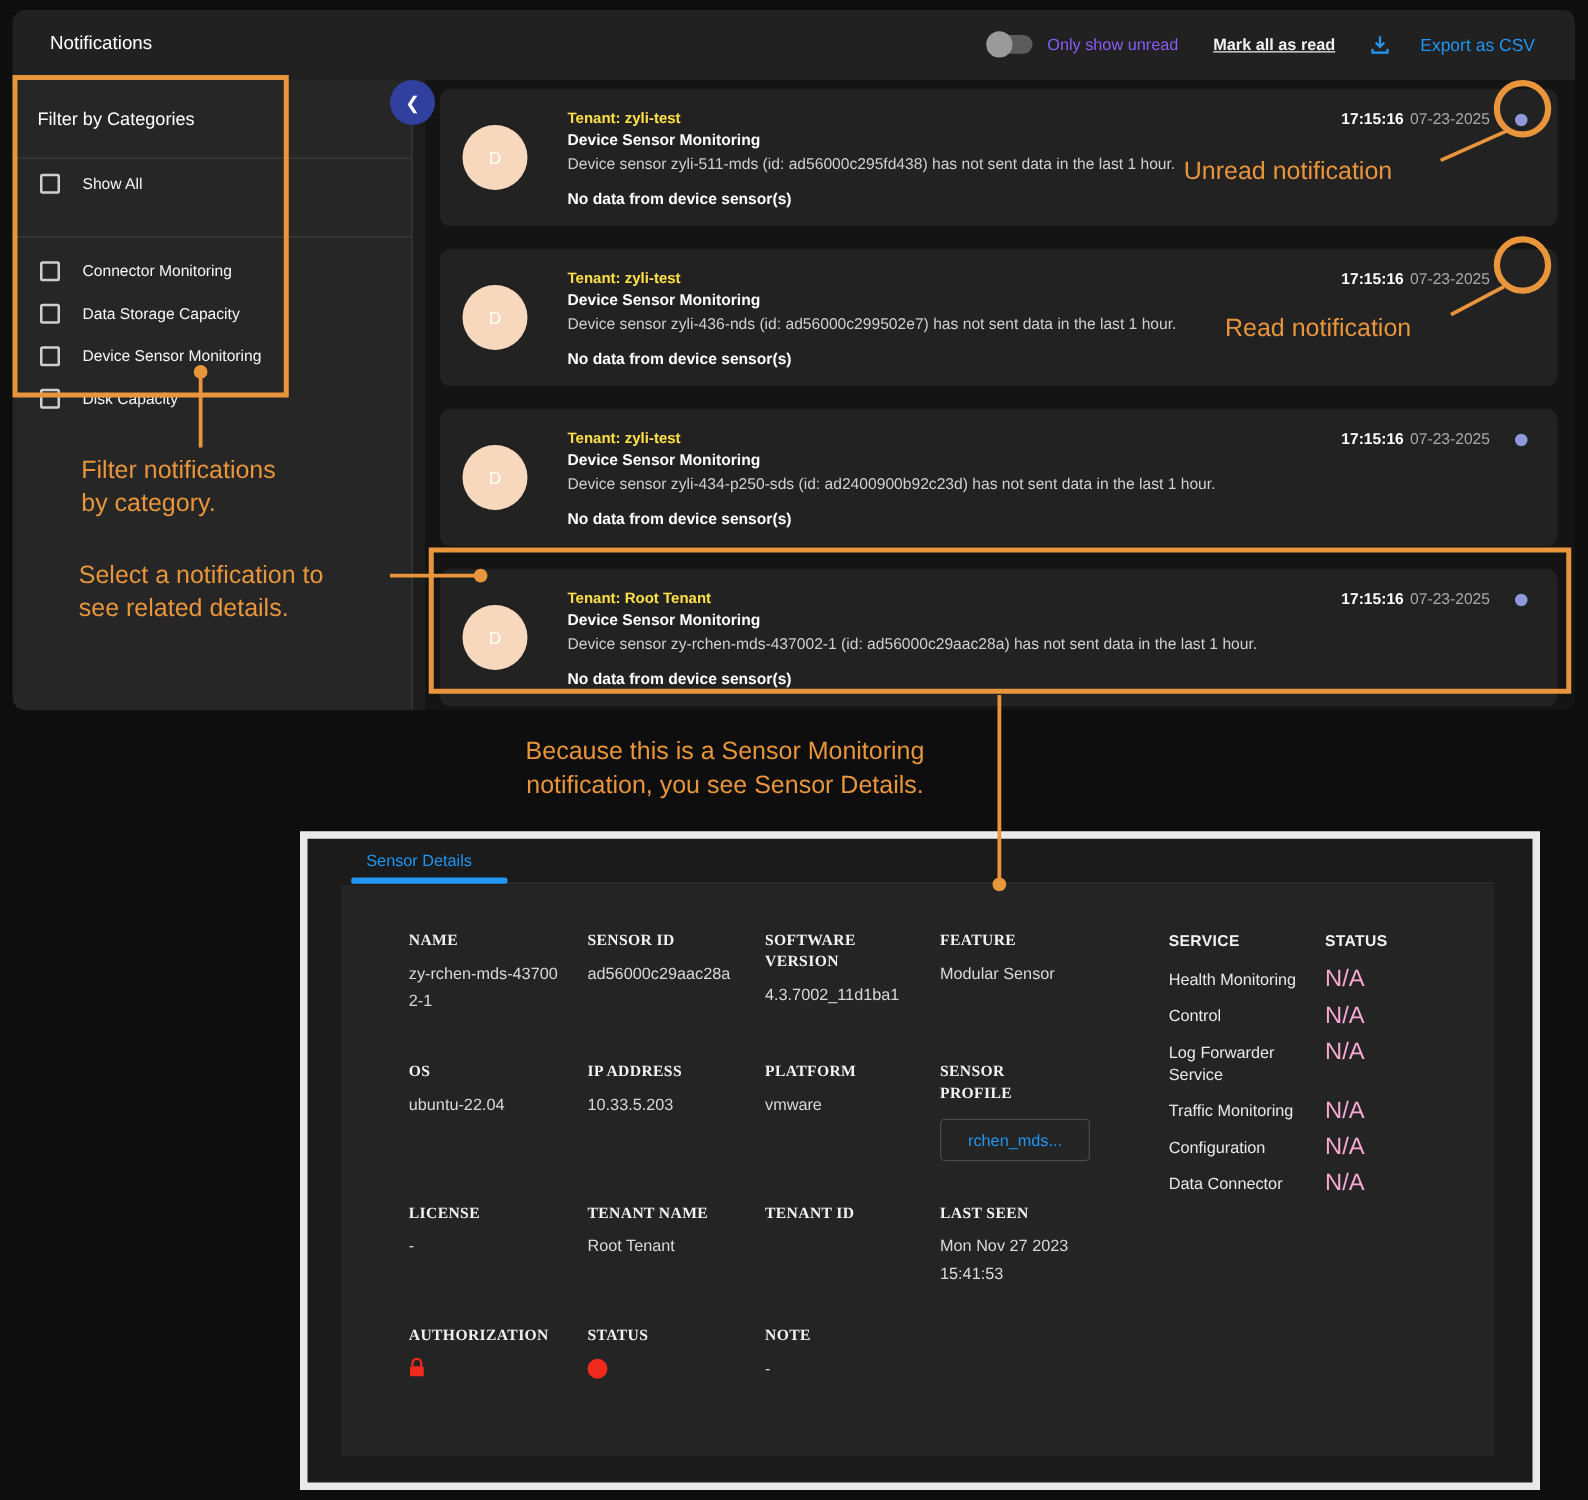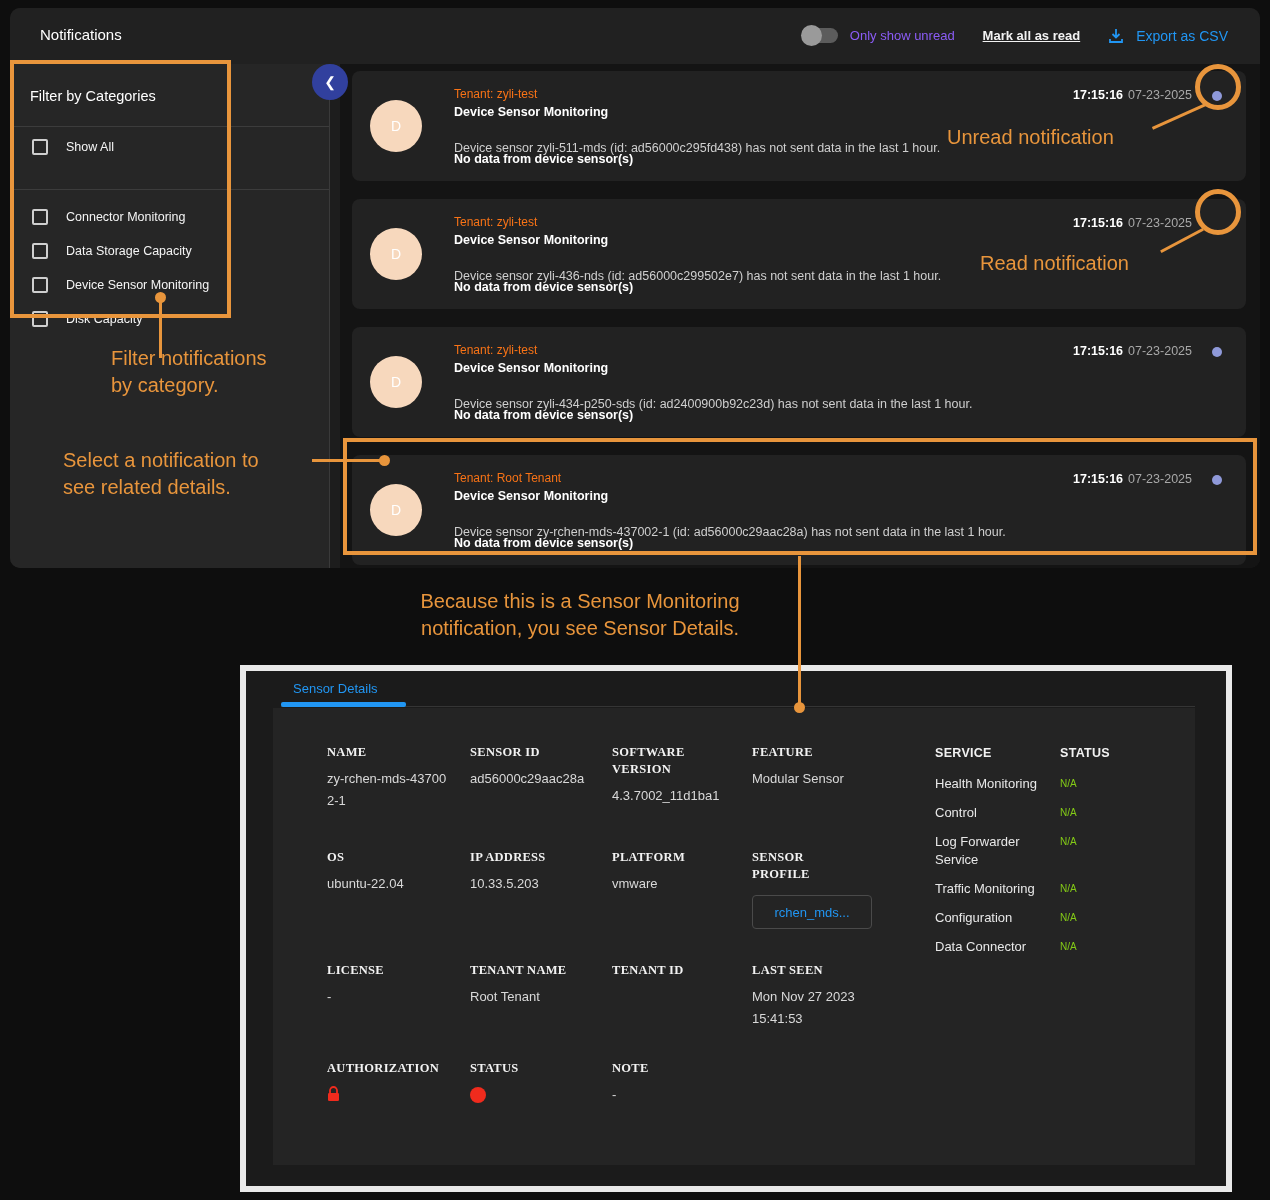--- a/index.html
+++ b/index.html
@@ -15,44 +15,44 @@
   .topbar-title { position:absolute; left:30px; top:18px; color:#fff; font-size:15px; }
   .topbar-controls { position:absolute; right:32px; top:0; height:55px;
                      display:flex; align-items:center; gap:28px; }
   .toggle-wrap { display:flex; align-items:center; gap:12px; }
   .switch { position:relative; width:36px; height:15px; background:#5c5c5c;
             border-radius:8px; cursor:pointer; }
   .switch .knob { position:absolute; left:-1px; top:-3px; width:21px; height:21px;
                   border-radius:50%; background:#9a9a9a; }
   .toggle-label { color:#8b5cf6; font-size:13px; }
   .mark-all { color:#f2f2f2; font-size:13px; font-weight:700; text-decoration:underline; cursor:pointer; }
-  .export { display:flex; align-items:center; gap:12px; color:#2196f3; font-size:14px; cursor:pointer; }
+  .export { display:flex; align-items:center; gap:24px; color:#2196f3; font-size:14px; cursor:pointer; }
   .export svg { display:block; }
 
   
   .sidebar { position:absolute; left:0; top:56px; width:320px; height:504px;
              background:#262626; border-right:1px solid #3a3a3a; }
   .filter-title { padding:24px 0 0 20px; color:#fff; font-size:14.5px; }
   .filter-divider { height:1px; background:#3c3c3c; margin-top:22px; }
   .check-row { display:flex; align-items:center; gap:18px; padding-left:22px; height:40px; cursor:pointer; }
   .check-row.cat { height:34px; }
   .checkbox { width:16px; height:16px; border:2px solid #cfcfcf; border-radius:2px; background:transparent; flex:0 0 auto; }
   .check-label { color:#f5f5f5; font-size:12.5px; font-weight:400; }
   .cats { padding-top:10px; }
 
   
   .list { position:absolute; left:330px; top:56px; width:920px; height:504px; background:#141414; }
   .card { position:absolute; left:12px; width:894px; height:110px; background:#222;
           border-radius:8px; cursor:pointer; }
   .avatar { position:absolute; left:18px; top:29px; width:52px; height:52px; border-radius:50%;
             background:#f7d8bd; display:flex; align-items:center; justify-content:center; }
   .avatar span { color:#fff; font-size:14px; }
-  .c-tenant   { position:absolute; left:102px; top:16px;  color:#f97316; font-size:12px; }
+  .c-tenant   { position:absolute; left:102px; top:16px;  color:#fde047; font-size:12px;font-weight:bold; }
   .c-category { position:absolute; left:102px; top:34px;  color:#fff;    font-size:12.5px; font-weight:700; }
-  .c-message  { position:absolute; left:102px; top:70px;  color:#cfcfcf; font-size:12.5px; }
+  .c-message  { position:absolute; left:102px; top:53px;  color:#cfcfcf; font-size:12.5px; }
   .c-summary  { position:absolute; left:102px; top:81px;  color:#fff;    font-size:12.5px; font-weight:700; }
   .stamp { position:absolute; right:54px; top:17px; font-size:12.5px; }
   .stamp .time { color:#fff; font-weight:700; }
   .stamp .date { color:#a8a8a8; margin-left:5px; }
   .dot { position:absolute; right:24px; top:20px; width:10px; height:10px; border-radius:50%; background:#8f99d9; }
 
   .collapse-btn { position:absolute; left:312px; top:64px; width:36px; height:36px; border-radius:50%;
                   background:#31409e; color:#fff; display:flex; align-items:center; justify-content:center;
                   font-size:14px; font-weight:700; cursor:pointer; z-index:5; }
 
@@ -83,21 +83,21 @@
   .r1 { min-height:105px; } .r2 { min-height:113px; } .r3 { min-height:98px; }
   .profile-btn { margin-top:12px; width:120px; height:34px; border:1px solid #4a4a4a; border-radius:4px;
                  background:transparent; color:#2196f3; font-size:13px; display:flex; align-items:center;
                  justify-content:center; cursor:pointer; }
   .lock-icon { margin-top:9px; }
   .status-dot { margin-top:10px; width:16px; height:16px; border-radius:50%; background:#f02b1d; }
 
   .services { position:absolute; left:662px; top:36px; width:250px; }
   .svc-row { display:flex; margin-bottom:11px; }
   .svc-name { width:125px; color:#e8e8e8; font-size:13px; line-height:18px; }
-  .svc-status { color:#84cc16; font-size:10px; line-height:18px; }
+  .svc-status { color:#f9a8d4; font-size:19px; line-height:18px; }
   .svc-row.head { margin-bottom:13px; }
   .svc-row.head .svc-name, .svc-row.head .svc-status { font-weight:700; color:#f2f2f2; letter-spacing:.3px; font-size:12.5px; }
 </style>
 </head>
 <body>
 
 <div class="page">
 
   <div class="app">
 
@@ -212,21 +212,21 @@
     </div>
   </div>
 
   <div class="collapse-btn">
     <span>❮</span>
   </div>
 
   <div class="ann ann-box" style="left:10px; top:60px; width:221px; height:258px;"></div>
   <div class="ann ann-dot" style="left:155px; top:292px;"></div>
   <div class="ann ann-vline" style="left:159px; top:300px; height:58px;"></div>
-  <div class="ann ann-text" style="left:65px; top:345px;margin-left:46px;">
+  <div class="ann ann-text" style="left:65px; top:363px;">
     <div>Filter notifications</div>
     <div>by category.</div>
   </div>
 
   <div class="ann ann-text" style="left:63px; top:447px;">
     <div>Select a notification to</div>
     <div>see related details.</div>
   </div>
   <div class="ann ann-hline" style="left:312px; top:459px; width:70px;"></div>
   <div class="ann ann-dot" style="left:379px; top:455px;"></div>

